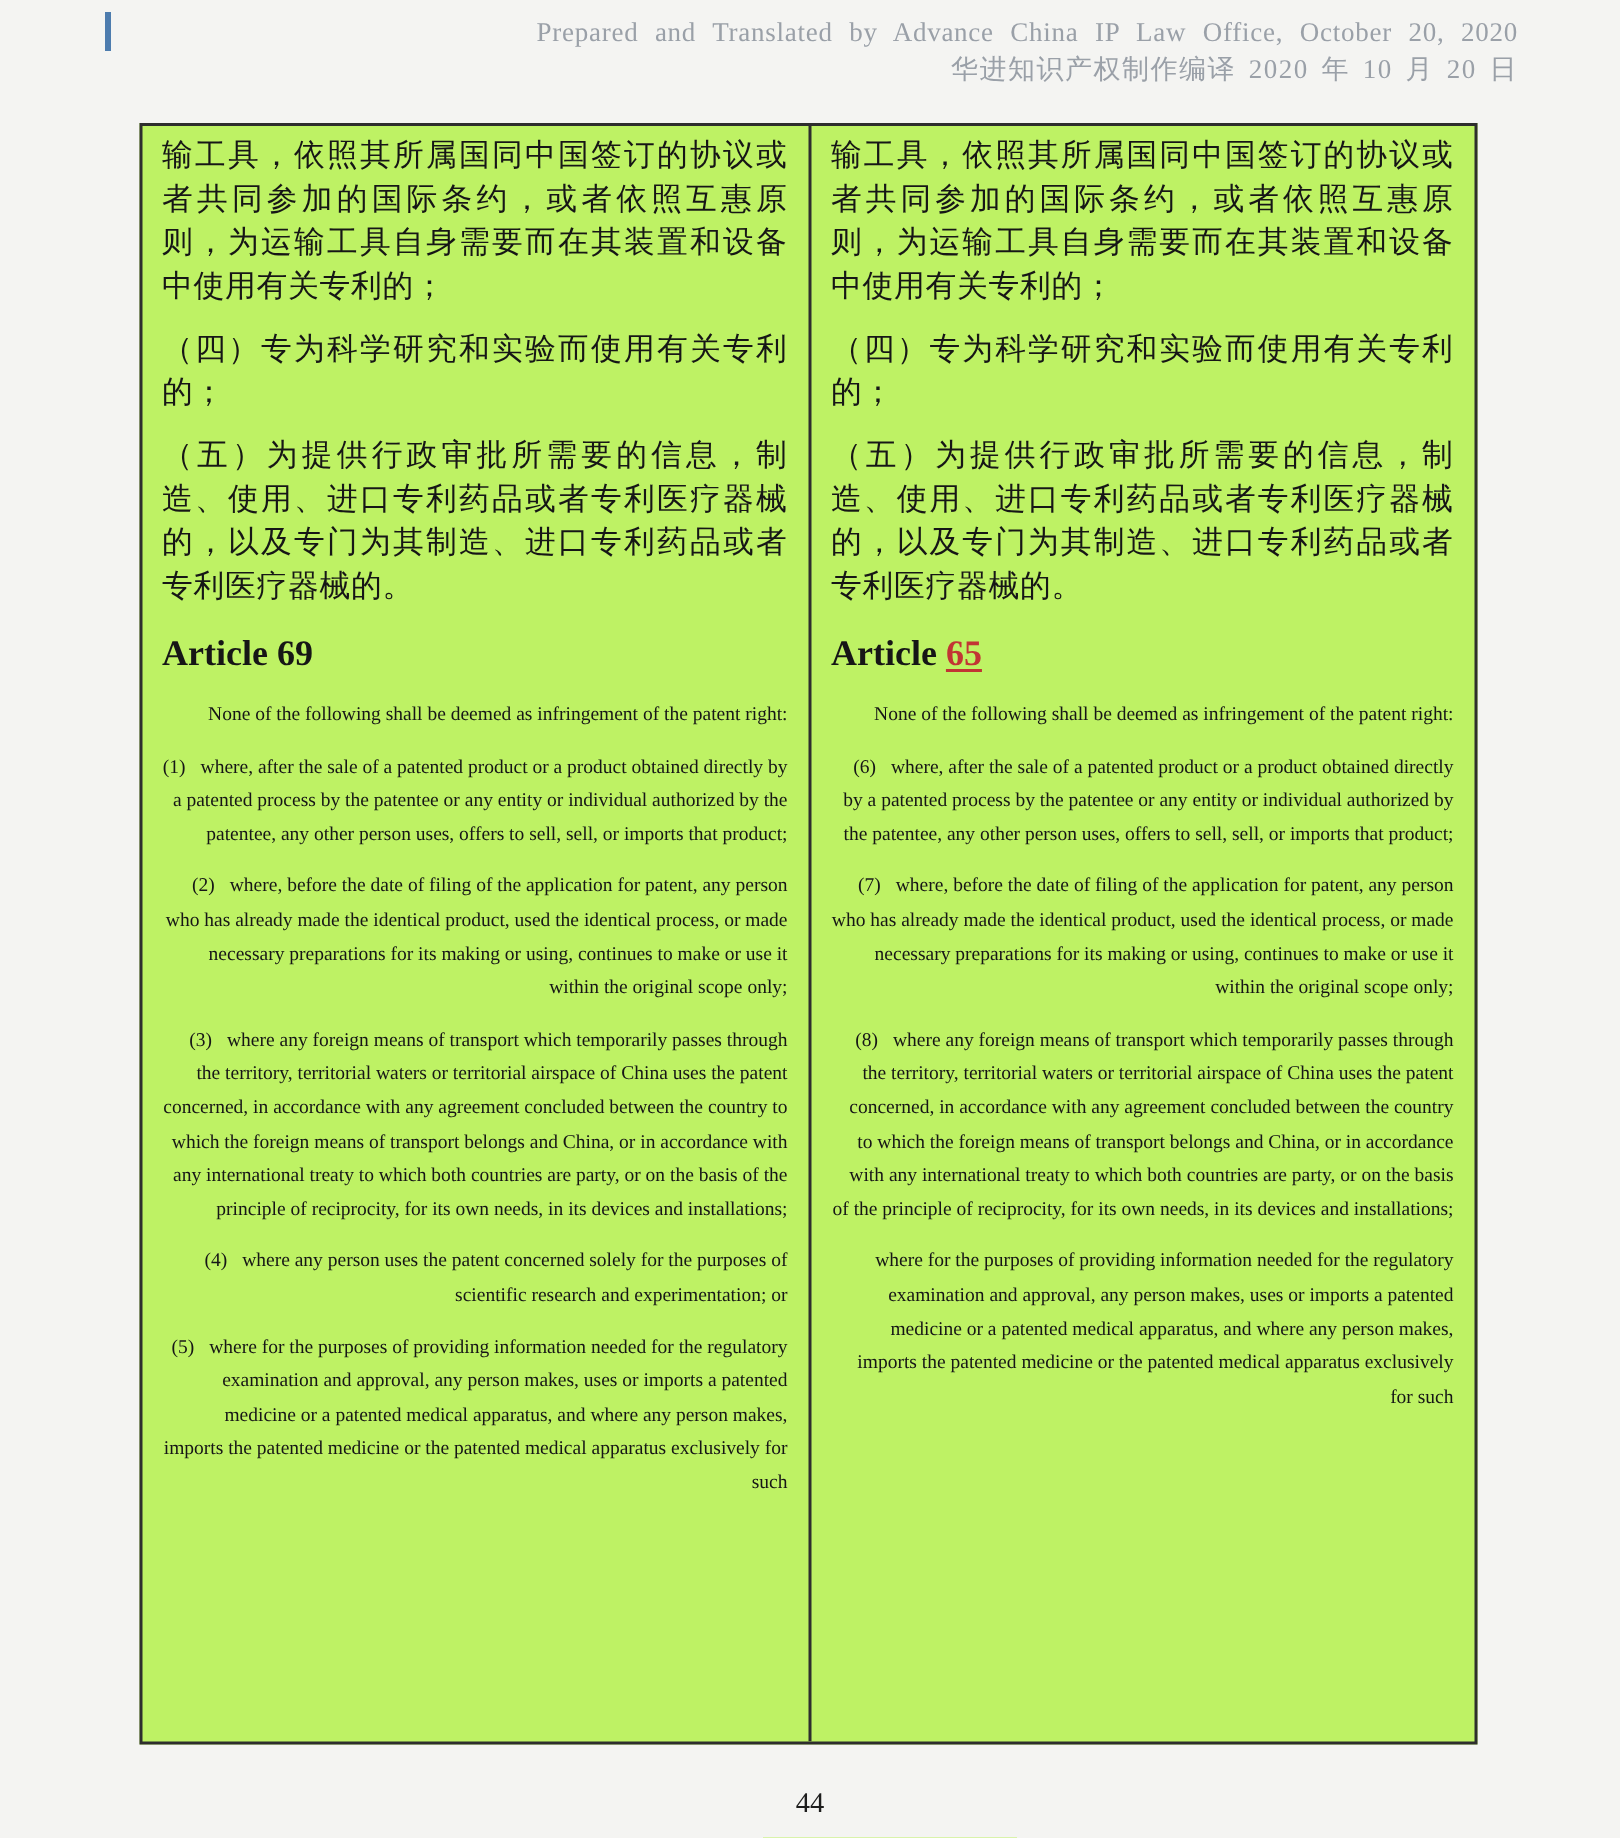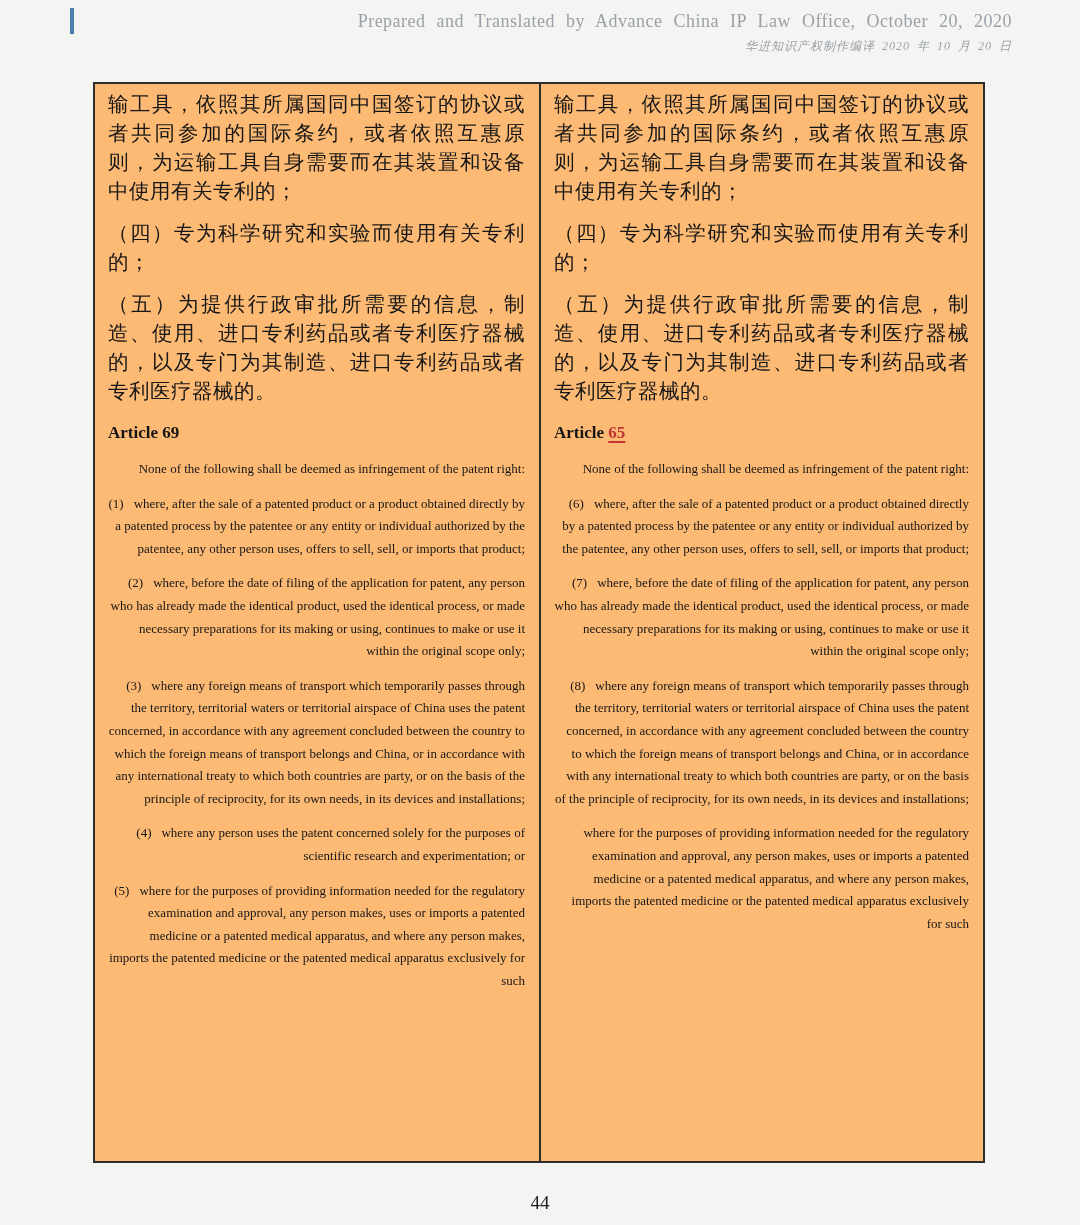--- a/index.html
+++ b/index.html
@@ -18,29 +18,29 @@
     width: 4px; height: 26px; background: #4d7cae;
   }
   .header {
     position: absolute; top: 9px; right: 68px; left: 176px;
     text-align: right; color: #9aa0a8;
   }
   .header .en-line {
     font-size: 18px; word-spacing: 6px; letter-spacing: 0.5px; line-height: 24px;
   }
   .header .zh-line {
-    font-size: 12px; word-spacing: 3px; letter-spacing: 1px; line-height: 26px; font-style: italic;
+    font-size: 18px; word-spacing: 3px; letter-spacing: 1px; line-height: 26px;
   }
 
   
   .doc-table {
     position: absolute; left: 93px; top: 82px;
     width: 892px; height: 1081px;
     border: 2px solid #2e2e2e;
-    background: #fdba74;
+    background: #bef264;
     display: flex;
     overflow: hidden;
     box-sizing: border-box;
   }
   .col {
     width: 50%;
     box-sizing: border-box;
     padding: 6px 14px 6px 13px;
     color: #161616;
     overflow: hidden;
@@ -49,21 +49,21 @@
 
   .cn-para {
     margin: 0 0 13px 0;
     font-size: 20.5px;
     line-height: 29px;
     text-align: justify;
     letter-spacing: 0.5px;
   }
   .article-heading {
     margin: 17px 0 15px 0;
-    font-size: 17px;
+    font-size: 24px;
     font-weight: bold;
   }
   .red-num {
     color: #c23434;
     text-decoration: underline;
     text-decoration-thickness: 2px;
     text-underline-offset: 3px;
   }
   .intro-para, .item-para {
     margin: 0 0 12px 0;

